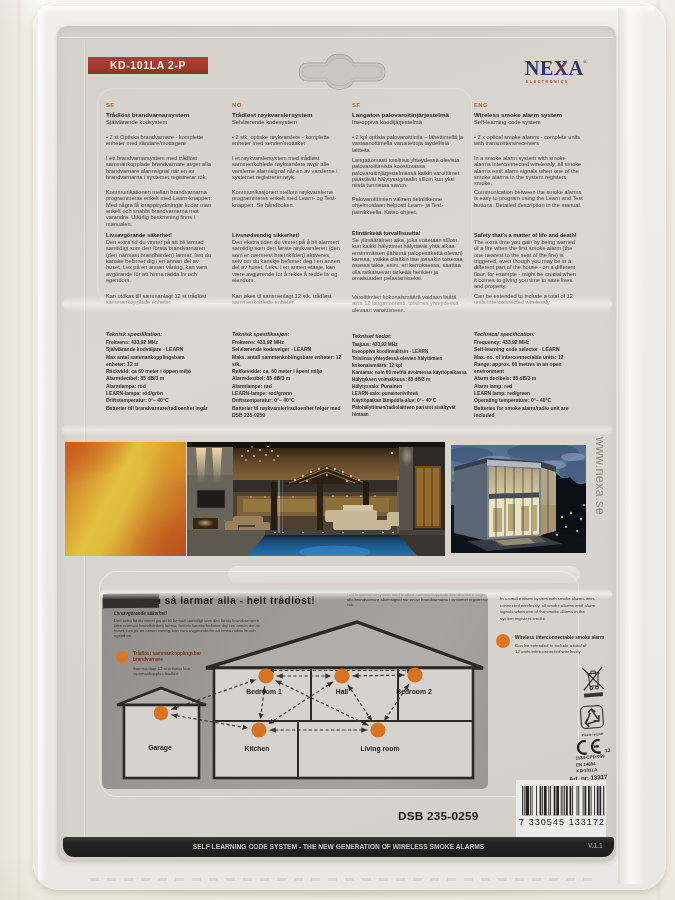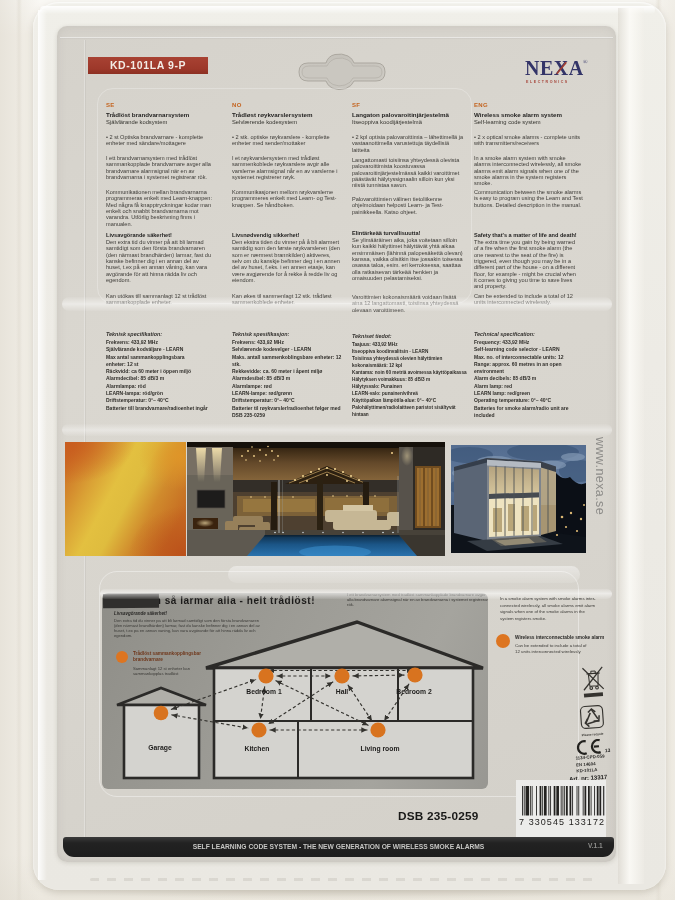--- a/index.html
+++ b/index.html
@@ -59,21 +59,21 @@
       <linearGradient id="slotg" x1="0" y1="0" x2="0" y2="1">
         <stop offset="0" stop-color="#c3c0b9"></stop>
           <stop offset="0.5" stop-color="#cdcac3"></stop>
           <stop offset="1" stop-color="#c8c5be"></stop>
       </linearGradient>
     </defs>
     <path d="M12 13 L30 13 Q32 6 39 4.5 Q46 3 52 6 Q57 9 58 13 L80 13 Q89 13 89 22 Q89 31 80 31 L58 31 Q56 36 50 38.5 Q43 41 36 38 Q31 35 30 31 L12 31 Q3 31 3 22 Q3 13 12 13 Z" fill="url(#slotg)" stroke="#a9a59d" stroke-width="1" opacity="0.95"></path>
     <path d="M13 16 L31 16 Q34 10 40 8.5 Q47 7 52 10 Q56 12 57 16 L79 16 Q86 16 86 22 Q86 28 79 28 L57 28 Q55 33 49 35 Q43 37 37 34.5 Q32 32 31 28 L13 28 Q6 28 6 22 Q6 16 13 16 Z" fill="#cac7c0" stroke="#b5b1a9" stroke-width="0.8"></path>
   </svg>
 
-  <div class="abs" style="left:88px;top:57px;width:120px;height:17px;background:linear-gradient(180deg,#a84233 0%,#9d382a 70%,#8c3022 100%);color:#f3ece6;font-size:10.5px;font-weight:bold;letter-spacing:.6px;text-align:center;line-height:17px;">KD-101LA 9-P</div>
+  <div class="abs" style="left:88px;top:57px;width:120px;height:17px;background:linear-gradient(180deg,#a84233 0%,#9d382a 70%,#8c3022 100%);color:#f3ece6;font-size:10.5px;font-weight:bold;letter-spacing:.6px;text-align:center;line-height:17px;">KD-101LA 2-P</div>
 
   <svg class="abs" style="left:524px;top:55px;" width="66" height="30" viewBox="0 0 66 30">
     <text x="1" y="20" font-family="Liberation Serif, serif" font-size="20" font-weight="bold" fill="#333468" letter-spacing="0.5">NEXA</text>
     <line x1="42.3" y1="7.2" x2="32.8" y2="18.8" stroke="#a03c30" stroke-width="1.7"></line>
     <text x="59" y="9" font-family="Liberation Serif, serif" font-size="6" fill="#333468">®</text>
     <text x="2" y="27.5" font-family="Liberation Sans, sans-serif" font-size="3.6" font-weight="bold" fill="#a7473c" letter-spacing="1.55">ELECTRONICS</text>
   </svg>
 
   <div class="abs" style="left:97px;top:88px;width:373px;height:214px;border-radius:16px;border:1.1px solid rgba(255,255,255,.26);"></div>
 

